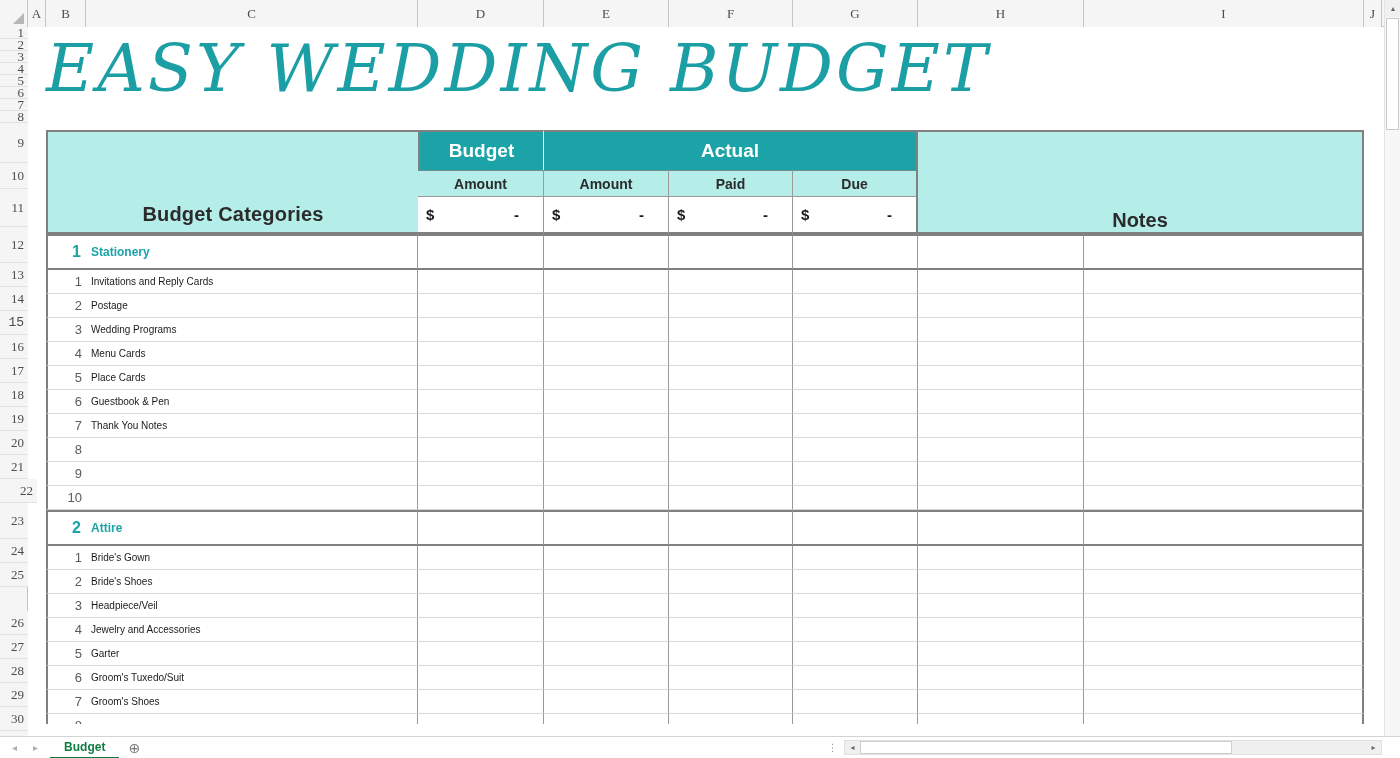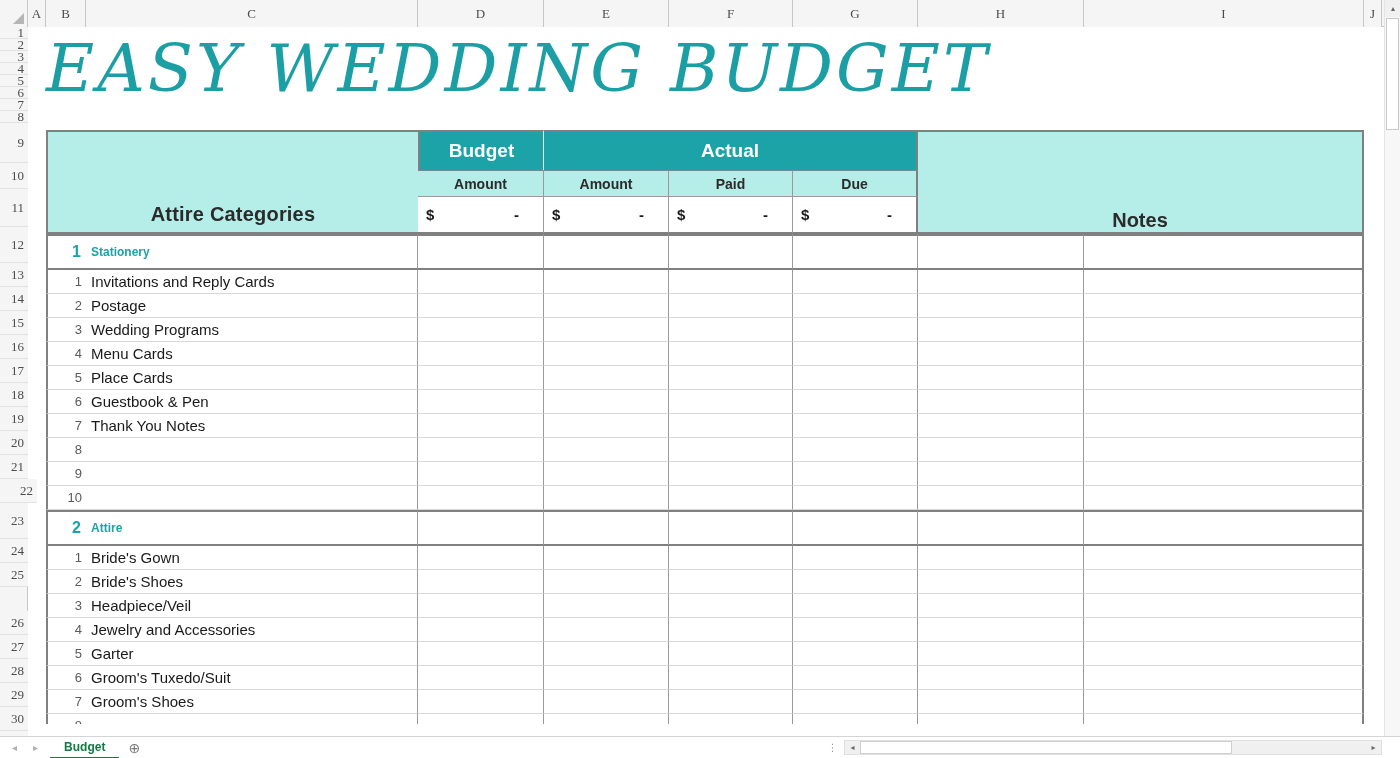--- a/index.html
+++ b/index.html
@@ -225,21 +225,21 @@
   .dc.last  { border-right: 2px solid var(--border-strong); }
 
   .num-cell {
     justify-content: flex-end;
     padding-right: 4px;
     font-size: 13px; color: #5a5a5a;
     border-right: none;
   }
   .name-cell {
     padding-left: 5px;
-    font-size: 15px; color: #1a1a1a;
+    font-size: 10px; color: #1a1a1a;
   }
 
   .cat-row .dc {
     height: 36px;
     border-top: 2px solid var(--border-strong);
     border-bottom: 2px solid var(--border-strong);
   }
   .cat-row .num-cell {
     font-size: 16px; font-weight: bold; color: var(--dark-teal);
     padding-right: 5px;
@@ -352,21 +352,21 @@
       <div class="row-num" style="height: 12px;">5</div>
       <div class="row-num" style="height: 12px;">6</div>
       <div class="row-num" style="height: 12px;">7</div>
       <div class="row-num" style="height: 12px;">8</div>
       <div class="row-num" style="height: 40px;">9</div>
       <div class="row-num" style="height: 26px;">10</div>
       <div class="row-num" style="height: 38px;">11</div>
       <div class="row-num" style="height: 36px; text-align: center;">12</div>
       <div class="row-num" style="height: 24px;">13</div>
       <div class="row-num" style="height: 24px;">14</div>
-      <div class="row-num" style="height: 24px;">15</div>
+      <div class="row-num" style="height: 24px; font-family: Liberation Mono, monospace;">15</div>
       <div class="row-num" style="height: 24px;">16</div>
       <div class="row-num" style="height: 24px;">17</div>
       <div class="row-num" style="height: 24px;">18</div>
       <div class="row-num" style="height: 24px;">19</div>
       <div class="row-num" style="height: 24px;">20</div>
       <div class="row-num" style="height: 24px;">21</div>
       <div class="row-num" style="height: 24px; padding-left: 33px;">22</div>
       <div class="row-num" style="height: 36px;">23</div>
       <div class="row-num" style="height: 24px;">24</div>
       <div class="row-num" style="height: 24px;">25</div>
@@ -397,21 +397,21 @@
         <div class="hdr-fill-left" style="height:26px;"></div>
         <div class="sub-cell cD">Amount</div>
         <div class="sub-cell cE">Amount</div>
         <div class="sub-cell cF">Paid</div>
         <div class="sub-cell cG last">Due</div>
         <div class="hdr-fill-right" style="height:26px;"></div>
       </div>
 
       <div class="hdr-row">
         <div class="hdr-fill-left bot" style="height:38px; display:flex; align-items:center; justify-content:center;">
-          <span class="cat-title">Attire Categories</span>
+          <span class="cat-title">Budget Categories</span>
         </div>
         <div class="tot-cell cD">
           <span>$</span>
           <span class="tot-dash">-</span>
         </div>
         <div class="tot-cell cE">
           <span>$</span>
           <span class="tot-dash">-</span>
         </div>
         <div class="tot-cell cF">

